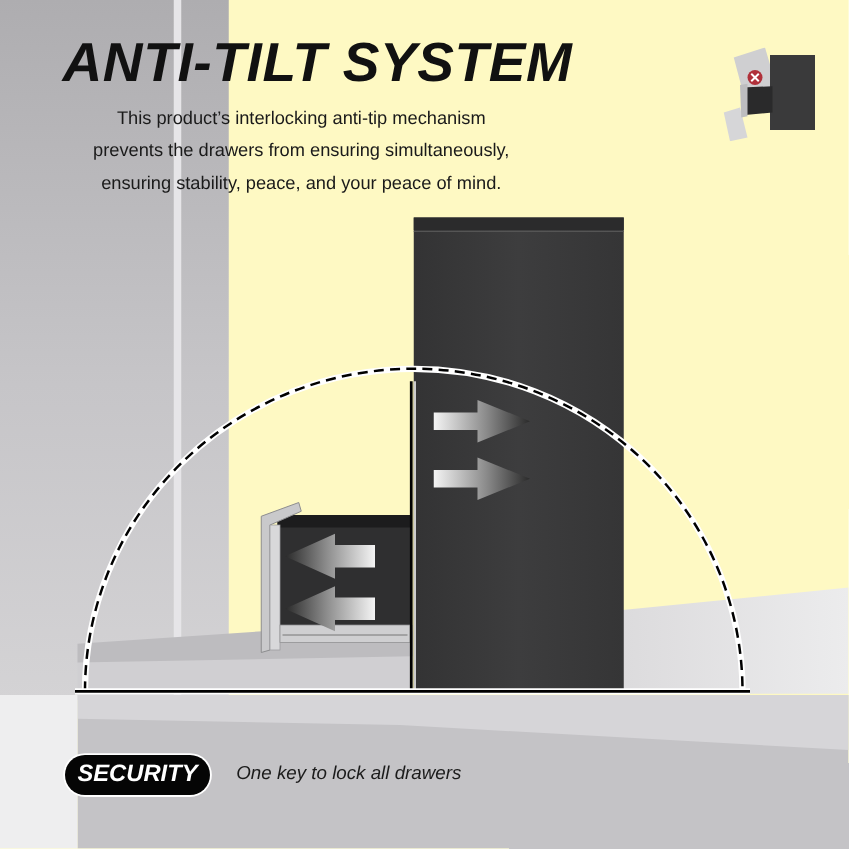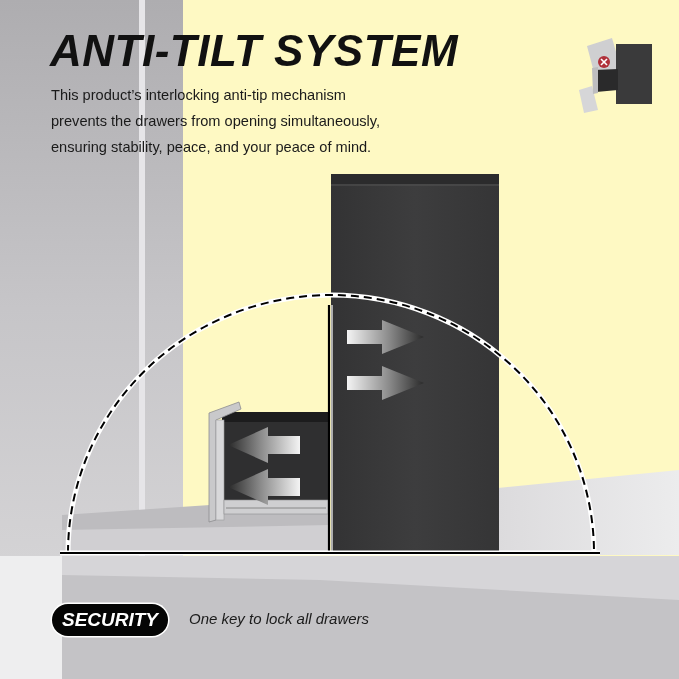--- a/index.html
+++ b/index.html
@@ -4,21 +4,21 @@
 <style>
   html, body { margin:0; padding:0; }
   body { width:679px; height:679px; overflow:hidden; background:#fff; font-family:"Liberation Sans", sans-serif; }
   .stage { position:relative; width:679px; height:679px; overflow:hidden; background:#fef9c3; }
   .wall-left { position:absolute; left:0; top:0; width:183px; height:560px;
     background:linear-gradient(180deg,#aeadb0 0%,#c6c5c8 55%,#d4d3d5 100%); }
   .wall-stripe { position:absolute; left:139px; top:0; width:6px; height:560px; background:#e6e5e8; }
   h1.title { position:absolute; left:50px; top:26px; margin:0; font-size:44px; font-weight:bold; font-style:italic;
     color:#111; letter-spacing:0.5px; }
   .desc { position:absolute; left:51px; top:82px; width:380px; font-size:14.6px; line-height:26px; color:#1a1a1a; }
-  .desc span { display:block; white-space:nowrap; }
+  .desc span { display:block; white-space:nowrap;text-align:center; }
   .mini { position:absolute; left:574px; top:38px; width:90px; height:75px; }
   .badge { position:absolute; left:52px; top:604px; width:116px; height:32px; border-radius:16px; background:#050505;
     color:#fff; font-weight:bold; font-style:italic; font-size:19px; display:flex; align-items:center; justify-content:center;
     box-shadow:0 0 0 1.5px #fff; }
   .feature { position:absolute; left:189px; top:610px; font-size:15px; color:#1b1b1b;font-style:italic; }
   svg.scene { position:absolute; left:0; top:0; }
 </style>
 </head>
 <body>
 
@@ -82,21 +82,21 @@
     <path d="M 68 553 A 263 258 0 0 1 594 553" fill="none" stroke="#ffffff" stroke-width="5"></path>
     <path d="M 68 553 A 263 258 0 0 1 594 553" fill="none" stroke="#000" stroke-width="2" stroke-dasharray="8 5"></path>
 
     <line x1="60" y1="553" x2="600" y2="553" stroke="#fff" stroke-width="5"></line>
     <line x1="60" y1="553" x2="600" y2="553" stroke="#000" stroke-width="2.2"></line>
   </svg>
 
   <h1 class="title">ANTI-TILT SYSTEM</h1>
   <div class="desc">
     <span>This product’s interlocking anti-tip mechanism</span>
-    <span>prevents the drawers from opening simultaneously,</span>
+    <span>prevents the drawers from ensuring simultaneously,</span>
     <span>ensuring stability, peace, and your peace of mind.</span>
   </div>
 
   <svg class="mini" viewBox="0 0 90 75">
     <polygon points="13,8 38,0 48,34 22,42" fill="#cfcfd1"></polygon>
     <polygon points="5,52 18,48 24,72 10,75" fill="#d6d6d8"></polygon>
     <rect x="42" y="6" width="36" height="60" fill="#3a3a3b"></rect>
     <polygon points="20,32 44,31 44,52 22,54" fill="#2a2a2b"></polygon>
     <polygon points="18,30 24,29 24,55 19,56" fill="#bdbdbf"></polygon>
     <circle cx="30" cy="24" r="6" fill="#b0303a"></circle>

